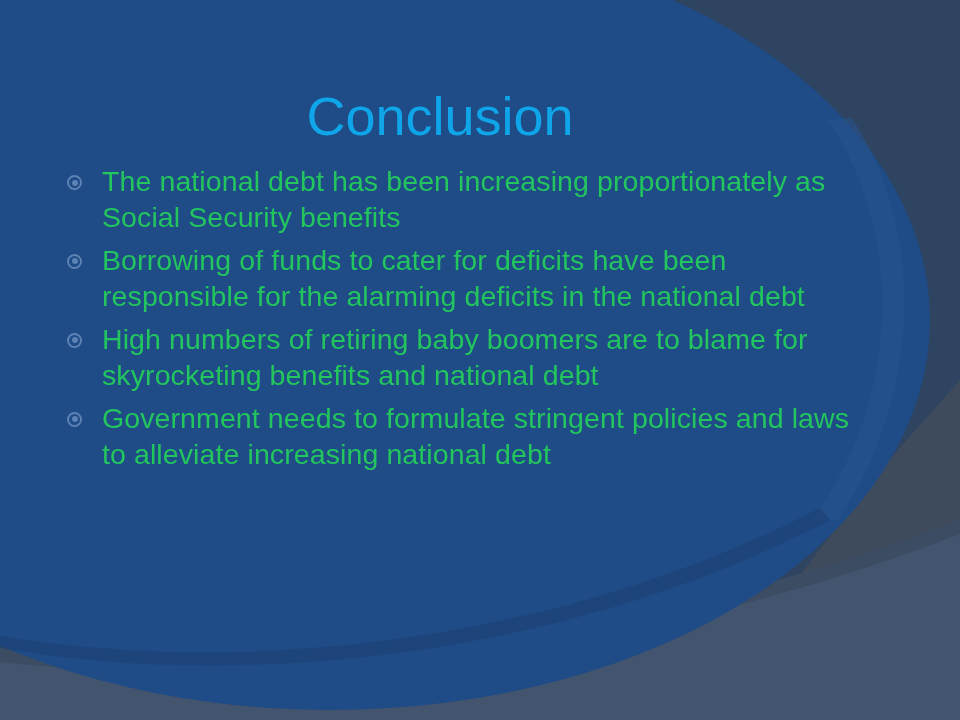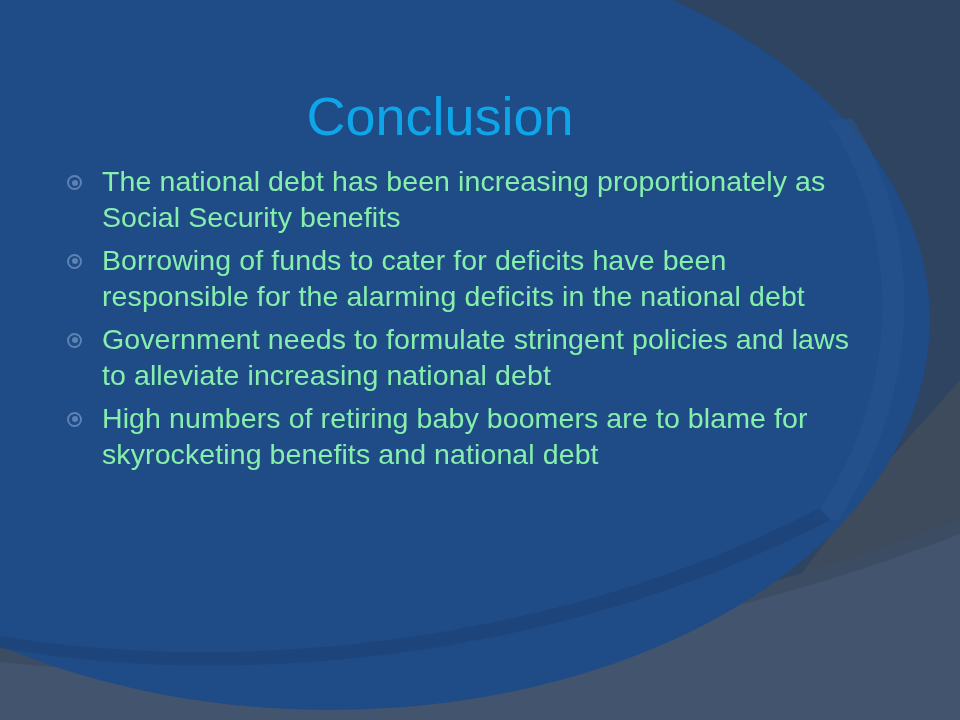--- a/index.html
+++ b/index.html
@@ -49,21 +49,21 @@
     top: 163px;
     width: 810px;
     list-style: none;
     margin: 0;
     padding: 0;
   }
   .bullet-item {
     position: relative;
     padding-left: 40px;
     margin-bottom: 6px;
-    color: #86efac;
+    color: #22c55e;
     font-size: 28.5px;
     line-height: 1.28;
     letter-spacing: 0.1px;
   }
   .bullet-marker {
     position: absolute;
     left: 5px;
     top: 12px;
     width: 15px;
     height: 15px;
@@ -120,24 +120,24 @@
         <span class="bullet-text">The national debt has been increasing proportionately as Social Security benefits</span>
       </li>
 
       <li class="bullet-item">
         <span class="bullet-marker"></span>
         <span class="bullet-text">Borrowing of funds to cater for deficits have been responsible for the alarming deficits in the national debt</span>
       </li>
 
       <li class="bullet-item">
         <span class="bullet-marker"></span>
-        <span class="bullet-text">Government needs to formulate stringent policies and laws to alleviate increasing national debt</span>
+        <span class="bullet-text">High numbers of retiring baby boomers are to blame for skyrocketing benefits and national debt</span>
       </li>
 
       <li class="bullet-item">
         <span class="bullet-marker"></span>
-        <span class="bullet-text">High numbers of retiring baby boomers are to blame for skyrocketing benefits and national debt</span>
+        <span class="bullet-text">Government needs to formulate stringent policies and laws to alleviate increasing national debt</span>
       </li>
 
     </ul>
 
   </div>
 </div>
 
 </body></html>

